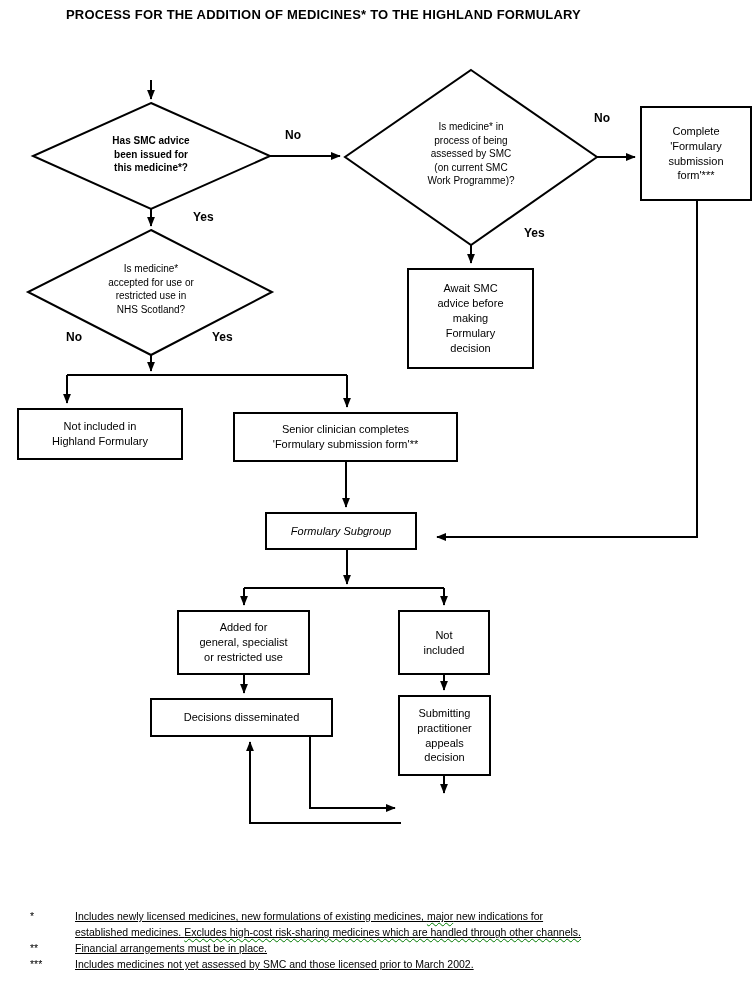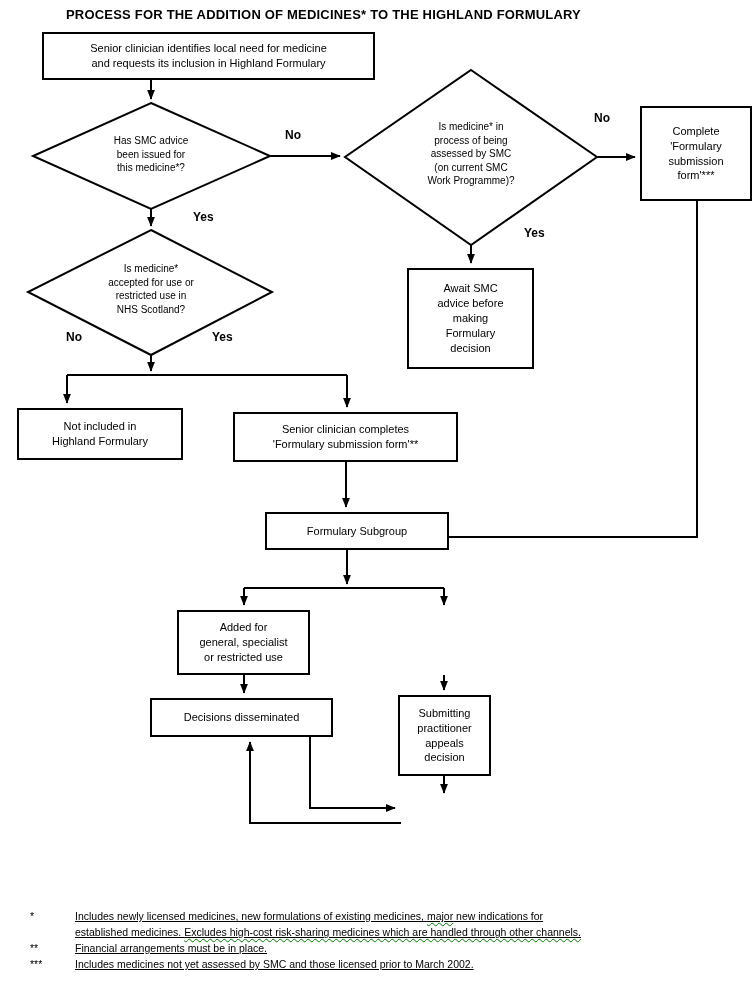--- a/index.html
+++ b/index.html
@@ -84,56 +84,56 @@
 
       <path d="M401,823 H250 V742" marker-end="url(#ah)"></path>
     </g>
     <g stroke="#000" stroke-width="2" fill="#fff">
       <polygon points="151,103 270,156 151,209 33,156"></polygon>
       <polygon points="471,70 597,157 471,245 345,157"></polygon>
       <polygon points="151,230 272,292 151,355 28,292"></polygon>
     </g>
   </svg>
 
-  <div class="box" style="left:42px; top:32px; width:333px; height:48px;">Senior clinician identifies local need for medicine
-and requests its inclusion in Highland Formulary</div>
 
   <div class="box" style="left:640px; top:106px; width:112px; height:95px;">Complete
 'Formulary
 submission
 form'***</div>
 
   <div class="box" style="left:407px; top:268px; width:127px; height:101px;">Await SMC
 advice before
 making
 Formulary
 decision</div>
 
   <div class="box" style="left:17px; top:408px; width:166px; height:52px;">Not included in
 Highland Formulary</div>
 
   <div class="box" style="left:233px; top:412px; width:225px; height:50px;">Senior clinician completes
 'Formulary submission form'**</div>
 
-  <div class="box" style="left:265px; top:512px; width:184px; height:38px;">Formulary Subgroup</div>
+  <div class="box" style="left:265px; top:512px; width:152px; height:38px;font-style:italic;">Formulary Subgroup</div>
 
   <div class="box" style="left:177px; top:610px; width:133px; height:65px;">Added for
 general, specialist
 or restricted use</div>
 
+  <div class="box" style="left:398px; top:610px; width:92px; height:65px;">Not
+included</div>
 
   <div class="box" style="left:150px; top:698px; width:183px; height:39px;">Decisions disseminated</div>
 
   <div class="box" style="left:398px; top:695px; width:93px; height:81px;">Submitting
 practitioner
 appeals
 decision</div>
 
 
-  <div class="dtext" style="left:86px; top:134px; width:130px;">Has SMC advice
+  <div class="dtext" style="left:86px; top:134px; width:130px;font-weight:bold;">Has SMC advice
 been issued for
 this medicine*?</div>
 
   <div class="dtext" style="left:403px; top:120px; width:136px;">Is medicine* in
 process of being
 assessed by SMC
 (on current SMC
 Work Programme)?</div>
 
   <div class="dtext" style="left:78px; top:262px; width:146px;">Is medicine*

